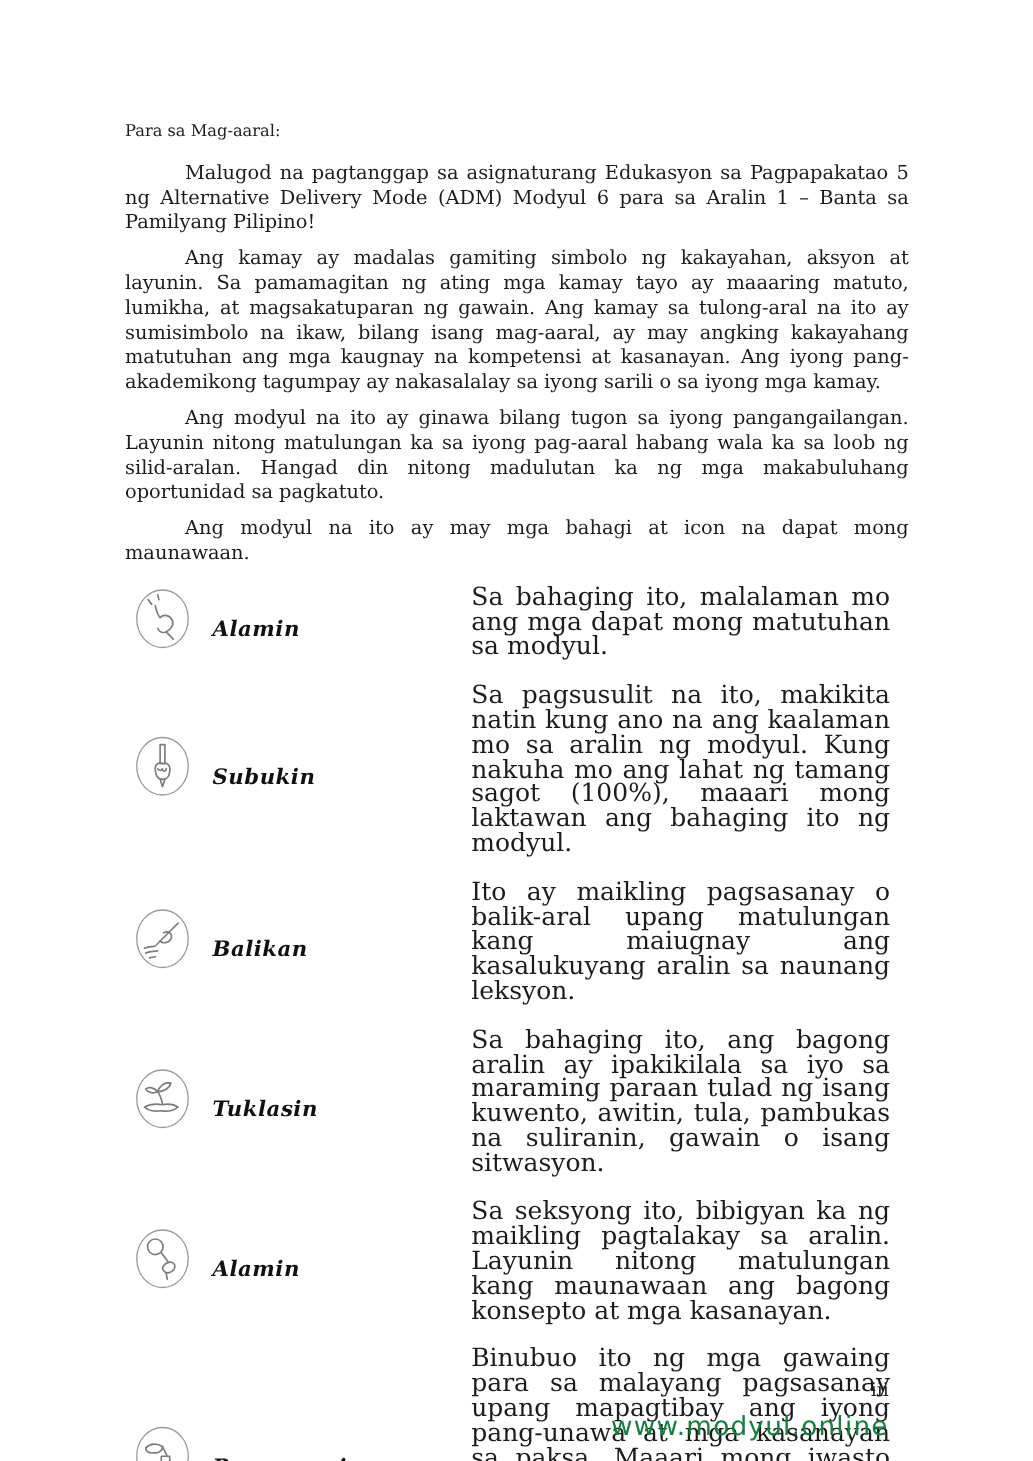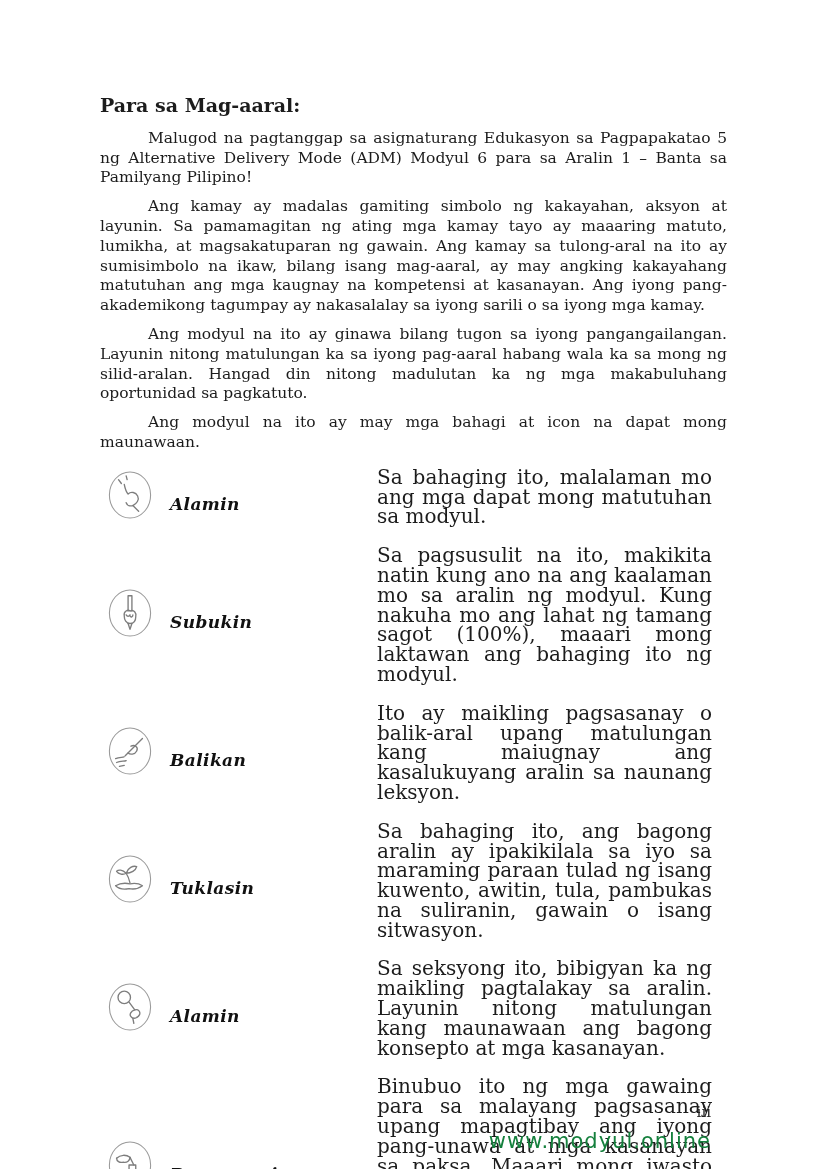--- a/index.html
+++ b/index.html
@@ -12,24 +12,23 @@
     overflow: hidden;
   }
   .page {
     box-sizing: border-box;
     position: absolute;
     top: 0; left: 0;
     width: 826px; height: 1169px;
     padding: 96px 99px 0 100px;
   }
   .heading {
-    font-size: 19px;
+    font-size: 13px;
     line-height: 19.8px;
     margin: 0 0 13px 0;
-    font-weight: bold;
   }
   .para {
     font-size: 15.5px;
     line-height: 19.8px;
     text-align: justify;
     text-indent: 48px;
     margin: 0 0 9px 0;
   }
   .guide { margin-top: 14px; }
   .guide-row {
@@ -90,21 +89,21 @@
 </style>
 </head>
 <body>
 
 <div class="page">
 
   <p class="heading">Para sa Mag-aaral:</p>
 
   <p class="para">Malugod na pagtanggap sa asignaturang Edukasyon sa Pagpapakatao 5 ng Alternative Delivery Mode (ADM) Modyul 6 para sa Aralin 1 – Banta sa Pamilyang Pilipino!</p>
   <p class="para">Ang kamay ay madalas gamiting simbolo ng kakayahan, aksyon at layunin. Sa pamamagitan ng ating mga kamay tayo ay maaaring matuto, lumikha, at magsakatuparan ng gawain. Ang kamay sa tulong-aral na ito ay sumisimbolo na ikaw, bilang isang mag-aaral, ay may angking kakayahang matutuhan ang mga kaugnay na kompetensi at kasanayan. Ang iyong pang-akademikong tagumpay ay nakasalalay sa iyong sarili o sa iyong mga kamay.</p>
-  <p class="para">Ang modyul na ito ay ginawa bilang tugon sa iyong pangangailangan. Layunin nitong matulungan ka sa iyong pag-aaral habang wala ka sa mong ng silid-aralan. Hangad din nitong madulutan ka ng mga makabuluhang oportunidad sa pagkatuto.</p>
+  <p class="para">Ang modyul na ito ay ginawa bilang tugon sa iyong pangangailangan. Layunin nitong matulungan ka sa iyong pag-aaral habang wala ka sa loob ng silid-aralan. Hangad din nitong madulutan ka ng mga makabuluhang oportunidad sa pagkatuto.</p>
   <p class="para">Ang modyul na ito ay may mga bahagi at icon na dapat mong maunawaan.</p>
 
   <div class="guide">
 
     <div class="guide-row">
       <div class="icon-cell">
         <svg class="icon-svg" width="46" height="52" viewBox="0 0 48 52">
           <ellipse class="ring" cx="24" cy="26" rx="21.5" ry="24"></ellipse>
           <path d="M15 14 L12 10"></path>
           <path d="M21 10 L20 6"></path>

